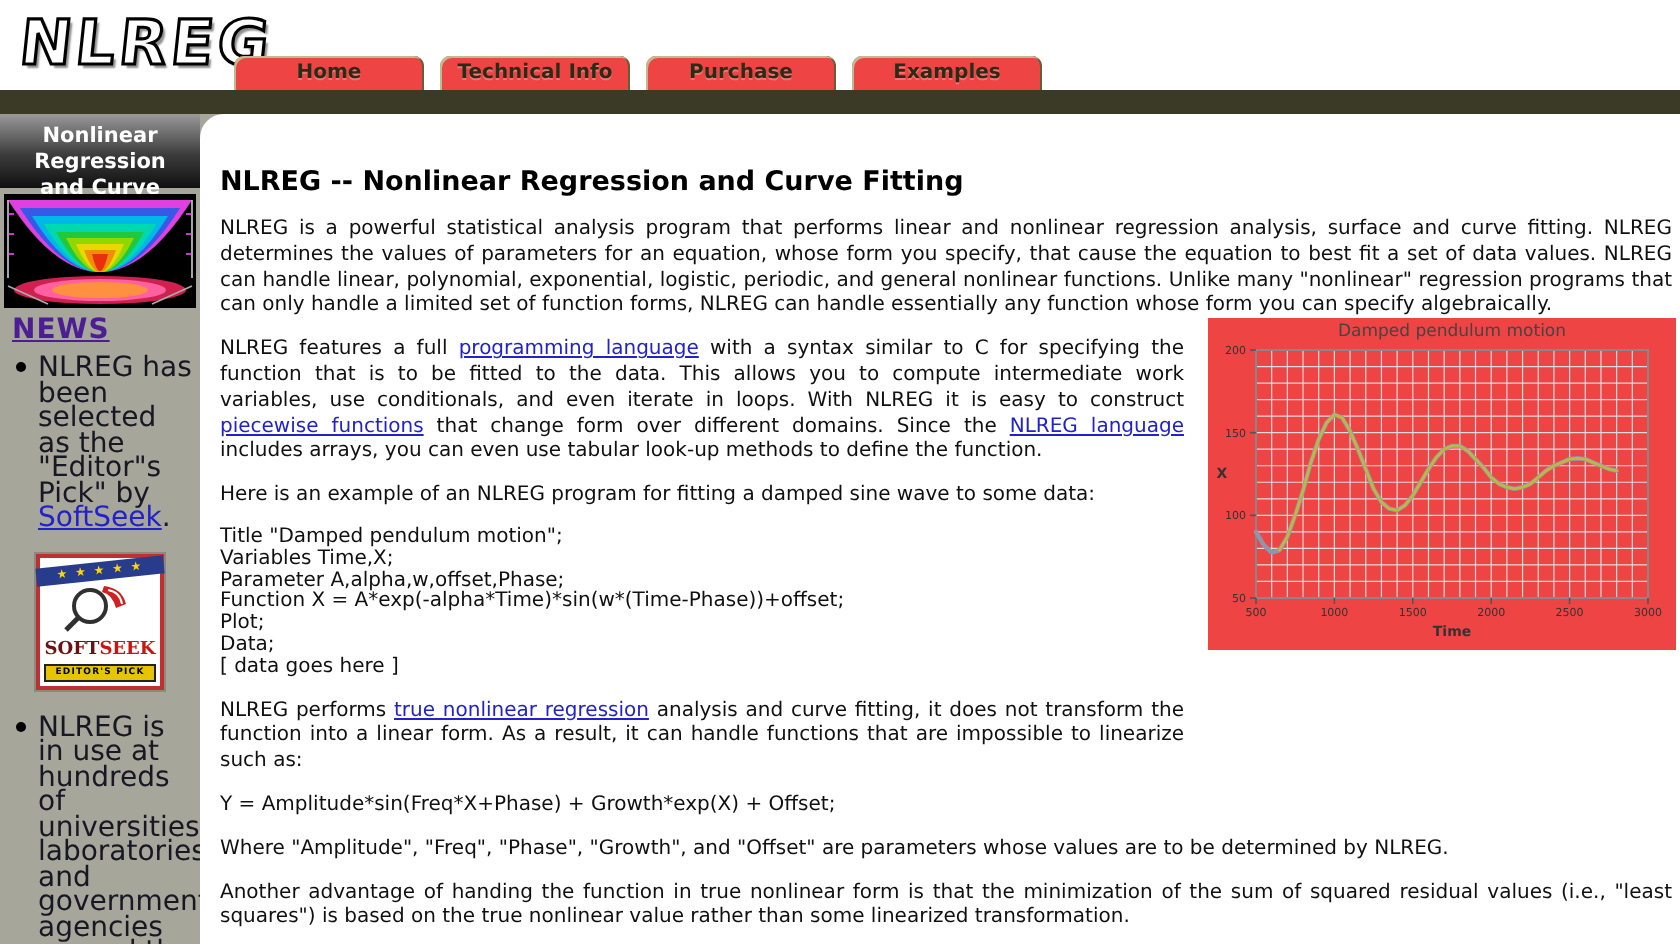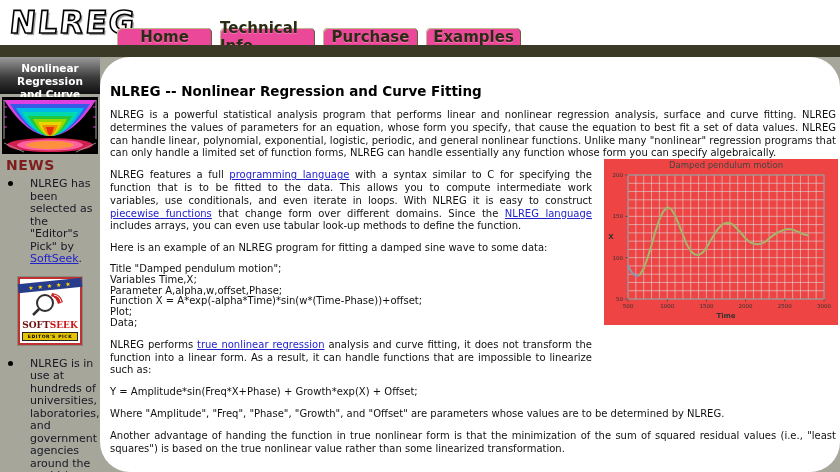--- a/index.html
+++ b/index.html
@@ -4,55 +4,55 @@
 <style>
   html,body{margin:0;padding:0;}
   body{width:840px;height:472px;overflow:hidden;position:relative;background:#fff;
        font-family:"DejaVu Sans",sans-serif;}
   
   .topbar{position:absolute;top:0;left:0;width:840px;height:45px;background:#fff;}
   .logo{position:absolute;left:10px;top:4px;font-size:31px;font-weight:bold;letter-spacing:2px;
         color:#fff;-webkit-text-stroke:1.6px #000;text-shadow:2px 2px 1px #909090;
         transform:skewX(-6deg);}
   .tabs{position:absolute;left:117px;top:28px;display:flex;gap:8px;}
-  .tab{width:95px;height:17px;background:#ec4899;border-radius:5px 5px 0 0;
+  .tab{width:95px;height:17px;background:#ef4444;border-radius:5px 5px 0 0;
        box-shadow:inset 1px 1px 0 #bcbc90,inset -1px 0 0 #60603a;
        display:flex;align-items:center;justify-content:center;
-       font-size:15px;font-weight:bold;color:#2c2c16;cursor:pointer;
+       font-size:10px;font-weight:bold;color:#2c2c16;cursor:pointer;
        text-shadow:0 1px 0 rgba(255,255,255,.25);}
   .darkbar{position:absolute;top:45px;left:0;width:840px;height:12px;background:#3a3a26;}
   
   .below{position:absolute;top:57px;left:0;width:840px;height:415px;background:#a6a69b;}
   
   .sidebar{position:absolute;left:0;top:0;width:100px;height:415px;overflow:hidden;}
   .side-title{height:32px;background:linear-gradient(180deg,#9a9a9a,#3c3c3c 55%,#101010);
         color:#fff;font-size:10.5px;font-weight:bold;text-align:center;
         padding-top:5px;line-height:13px;}
   .surface{display:block;margin:3px auto 3px auto;}
-  .news-h{font-size:14px;font-weight:bold;color:#7f1d1d;
+  .news-h{font-size:14px;font-weight:bold;text-decoration:underline;color:#4c1d95;
         margin:3px 0 5px 6px;letter-spacing:.5px;}
   .news-list{list-style:none;margin:0;padding:0;}
-  .news-item{position:relative;padding:0 3px 0 30px;margin-bottom:11px;
-        font-size:11px;line-height:12.5px;color:#181824;}
+  .news-item{position:relative;padding:0 3px 0 19px;margin-bottom:11px;
+        font-size:14px;line-height:12.5px;color:#181824;}
   .news-item::before{content:"";position:absolute;left:8px;top:3px;width:5px;height:5px;
         border-radius:50%;background:#000;}
   a.slink,a.plink{color:#2222cc;text-decoration:underline;cursor:pointer;}
   
   .badge{width:56px;margin:2px auto 13px auto;background:#fff;border:2px solid #c03030;
         box-shadow:0 0 0 1px #8a8a80;padding:2px;text-align:center;}
   .badge-banner{background:#283c8c;color:#ffd700;font-size:6px;letter-spacing:1px;
         line-height:9px;height:9px;transform:rotate(-6deg);margin:0 -4px 2px -4px;}
   .badge-brand{font-family:"DejaVu Serif",serif;font-weight:bold;font-size:9px;line-height:10px;}
   .badge-soft{color:#701010;} .badge-seek{color:#cc1414;}
   .badge-ribbon{margin-top:2px;background:#e6c400;border:1px solid #222;font-size:4.5px;
         font-weight:bold;letter-spacing:.6px;color:#000;padding:1px 0;}
   
   .main{position:absolute;left:100px;top:0;width:740px;height:415px;background:#fff;
         border-top-left-radius:12px;box-sizing:border-box;padding:26px 4px 0 10px;
-        overflow:hidden;border-radius:30px;}
+        overflow:hidden;}
   .main h1{font-size:13.5px;margin:0 0 10px 0;color:#000;}
   .main p{font-size:10px;line-height:12.8px;margin:0 0 9px 0;color:#101010;text-align:justify;}
   .beside{margin-right:244px;}
   .code{font-size:10px;line-height:10.8px;margin:2px 0 10px 0;color:#101010;}
   .chart-box{position:absolute;top:102px;right:2px;width:234px;height:166px;background:#ef4444;}
 </style>
 </head>
 <body>
 
 <div class="topbar">
@@ -206,20 +206,21 @@
 
       <p>Here is an example of an NLREG program for fitting a damped sine wave to some data:</p>
 
       <div class="code">
         <div>Title "Damped pendulum motion";</div>
         <div>Variables Time,X;</div>
         <div>Parameter A,alpha,w,offset,Phase;</div>
         <div>Function X = A*exp(-alpha*Time)*sin(w*(Time-Phase))+offset;</div>
         <div>Plot;</div>
         <div>Data;</div>
+        <div>[ data goes here ]</div>
       </div>
 
       <p><span>NLREG performs </span><a class="plink">true nonlinear regression</a><span> analysis and curve fitting, it does not transform the function into a linear form. As a result, it can handle functions that are impossible to linearize such as:</span></p>
     </div>
 
     <p>Y = Amplitude*sin(Freq*X+Phase) + Growth*exp(X) + Offset;</p>
     <p>Where "Amplitude", "Freq", "Phase", "Growth", and "Offset" are parameters whose values are to be determined by NLREG.</p>
     <p>Another advantage of handing the function in true nonlinear form is that the minimization of the sum of squared residual values (i.e., "least squares") is based on the true nonlinear value rather than some linearized transformation.</p>
 
   </div>

